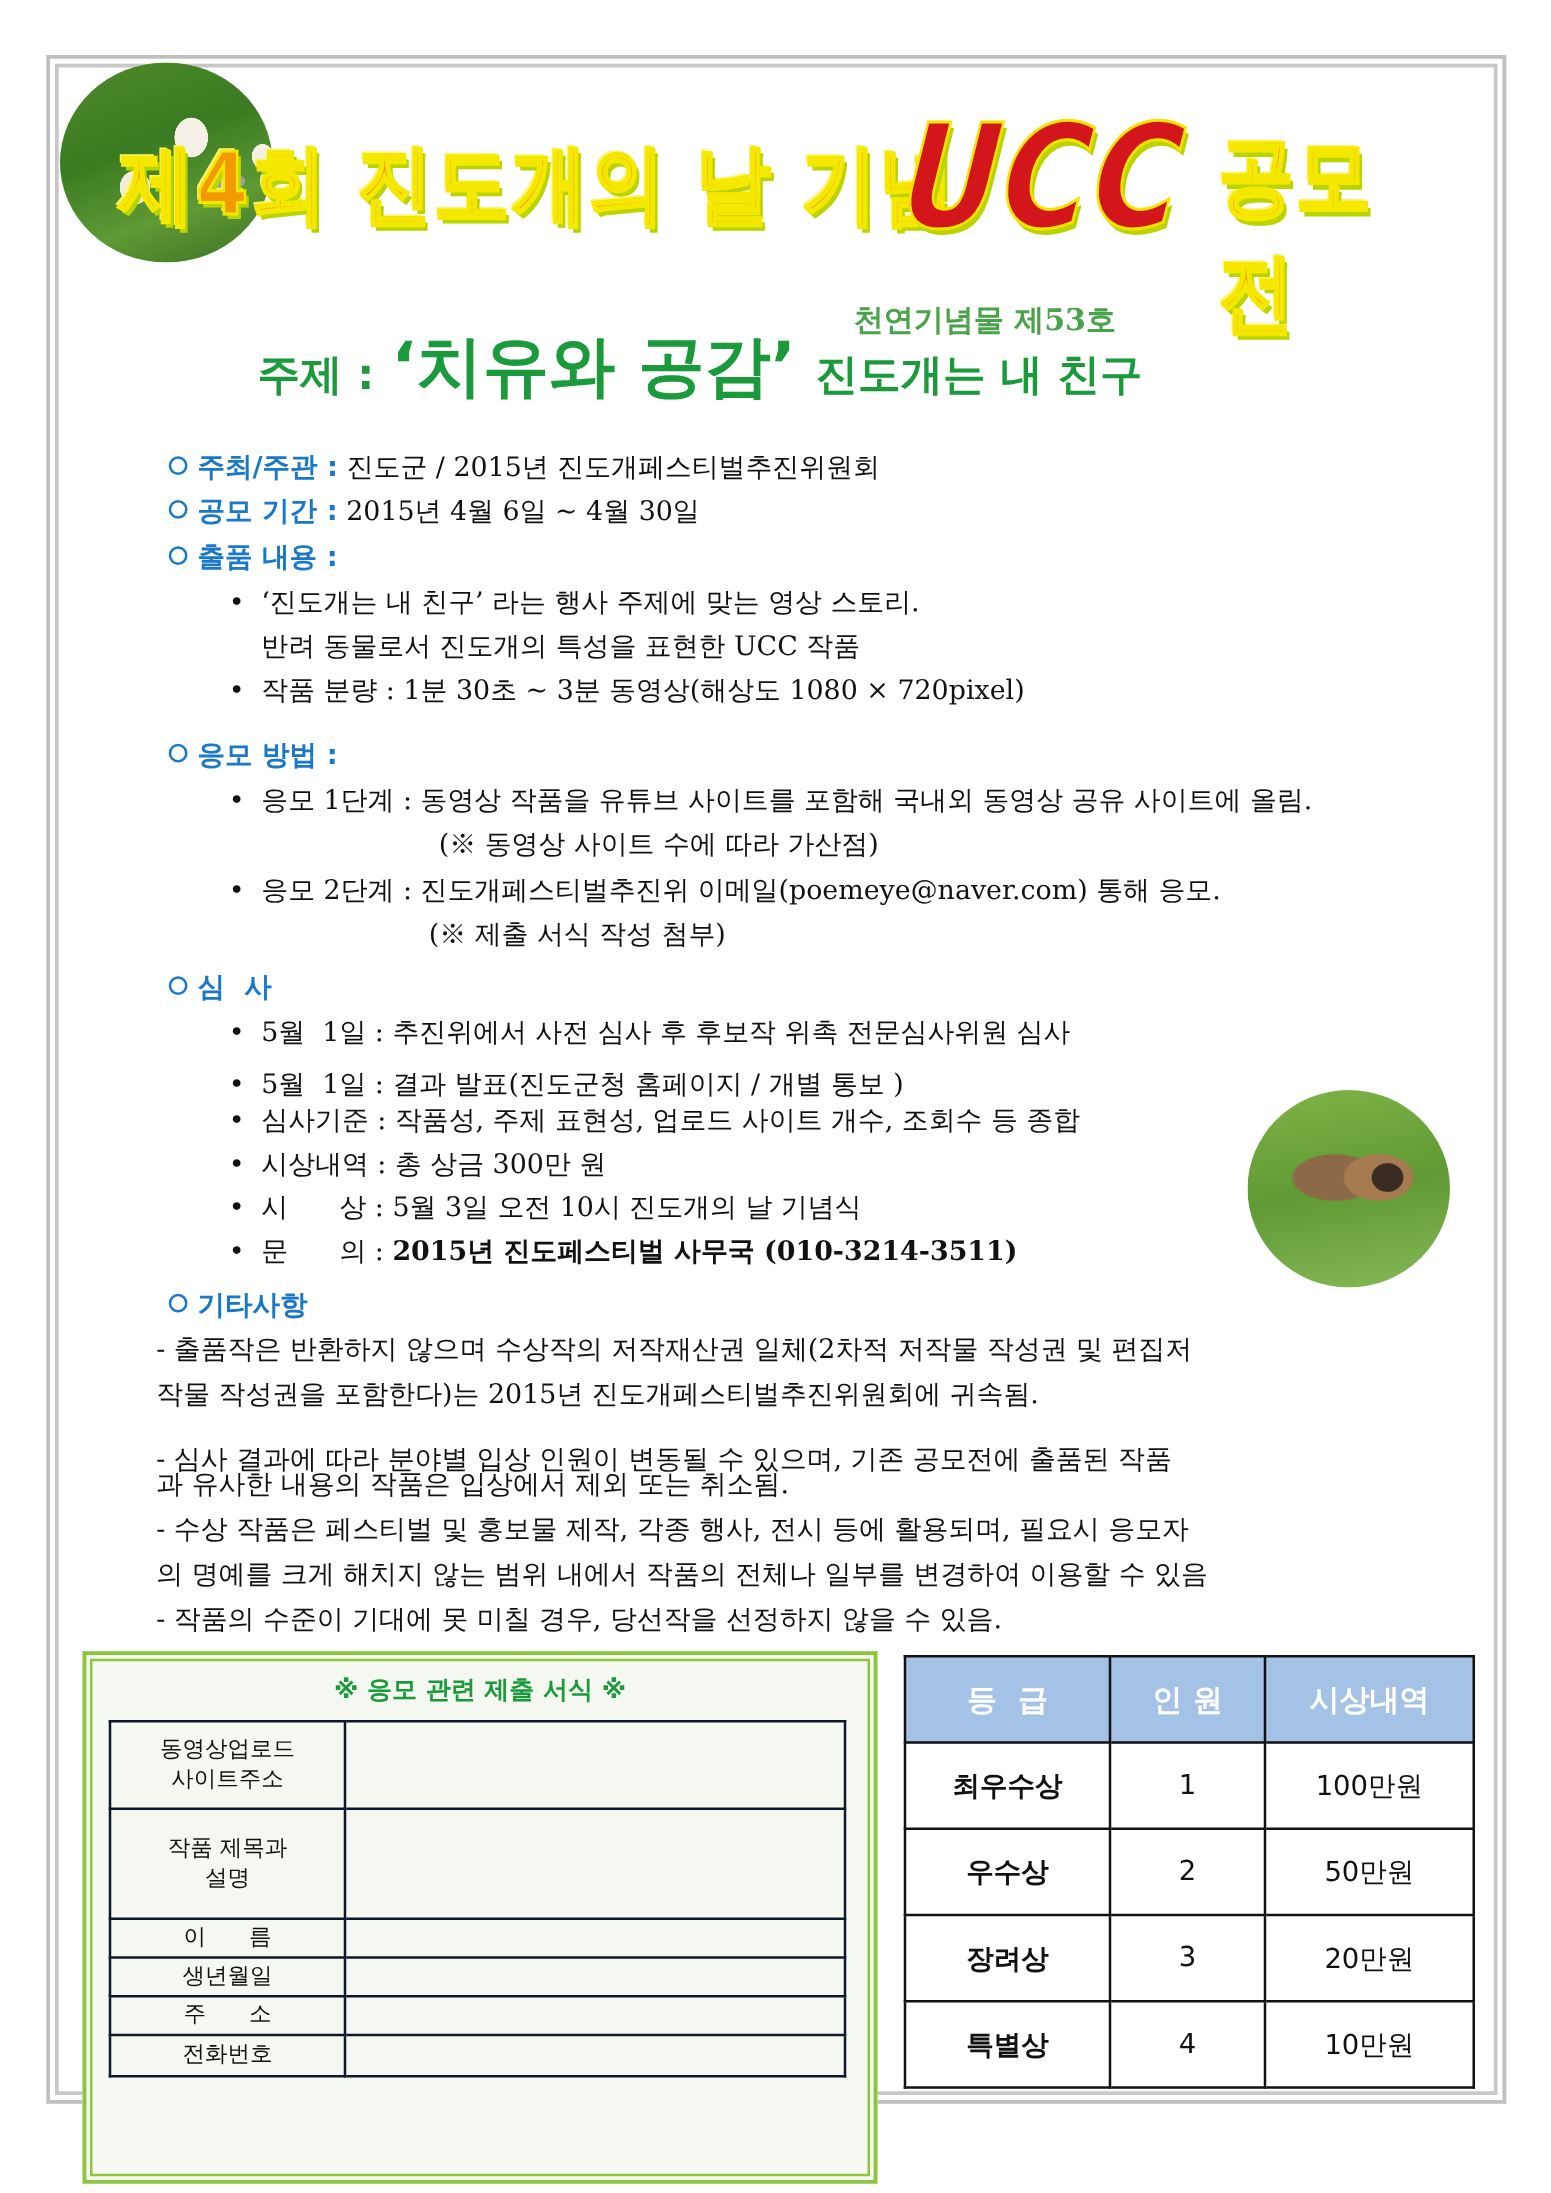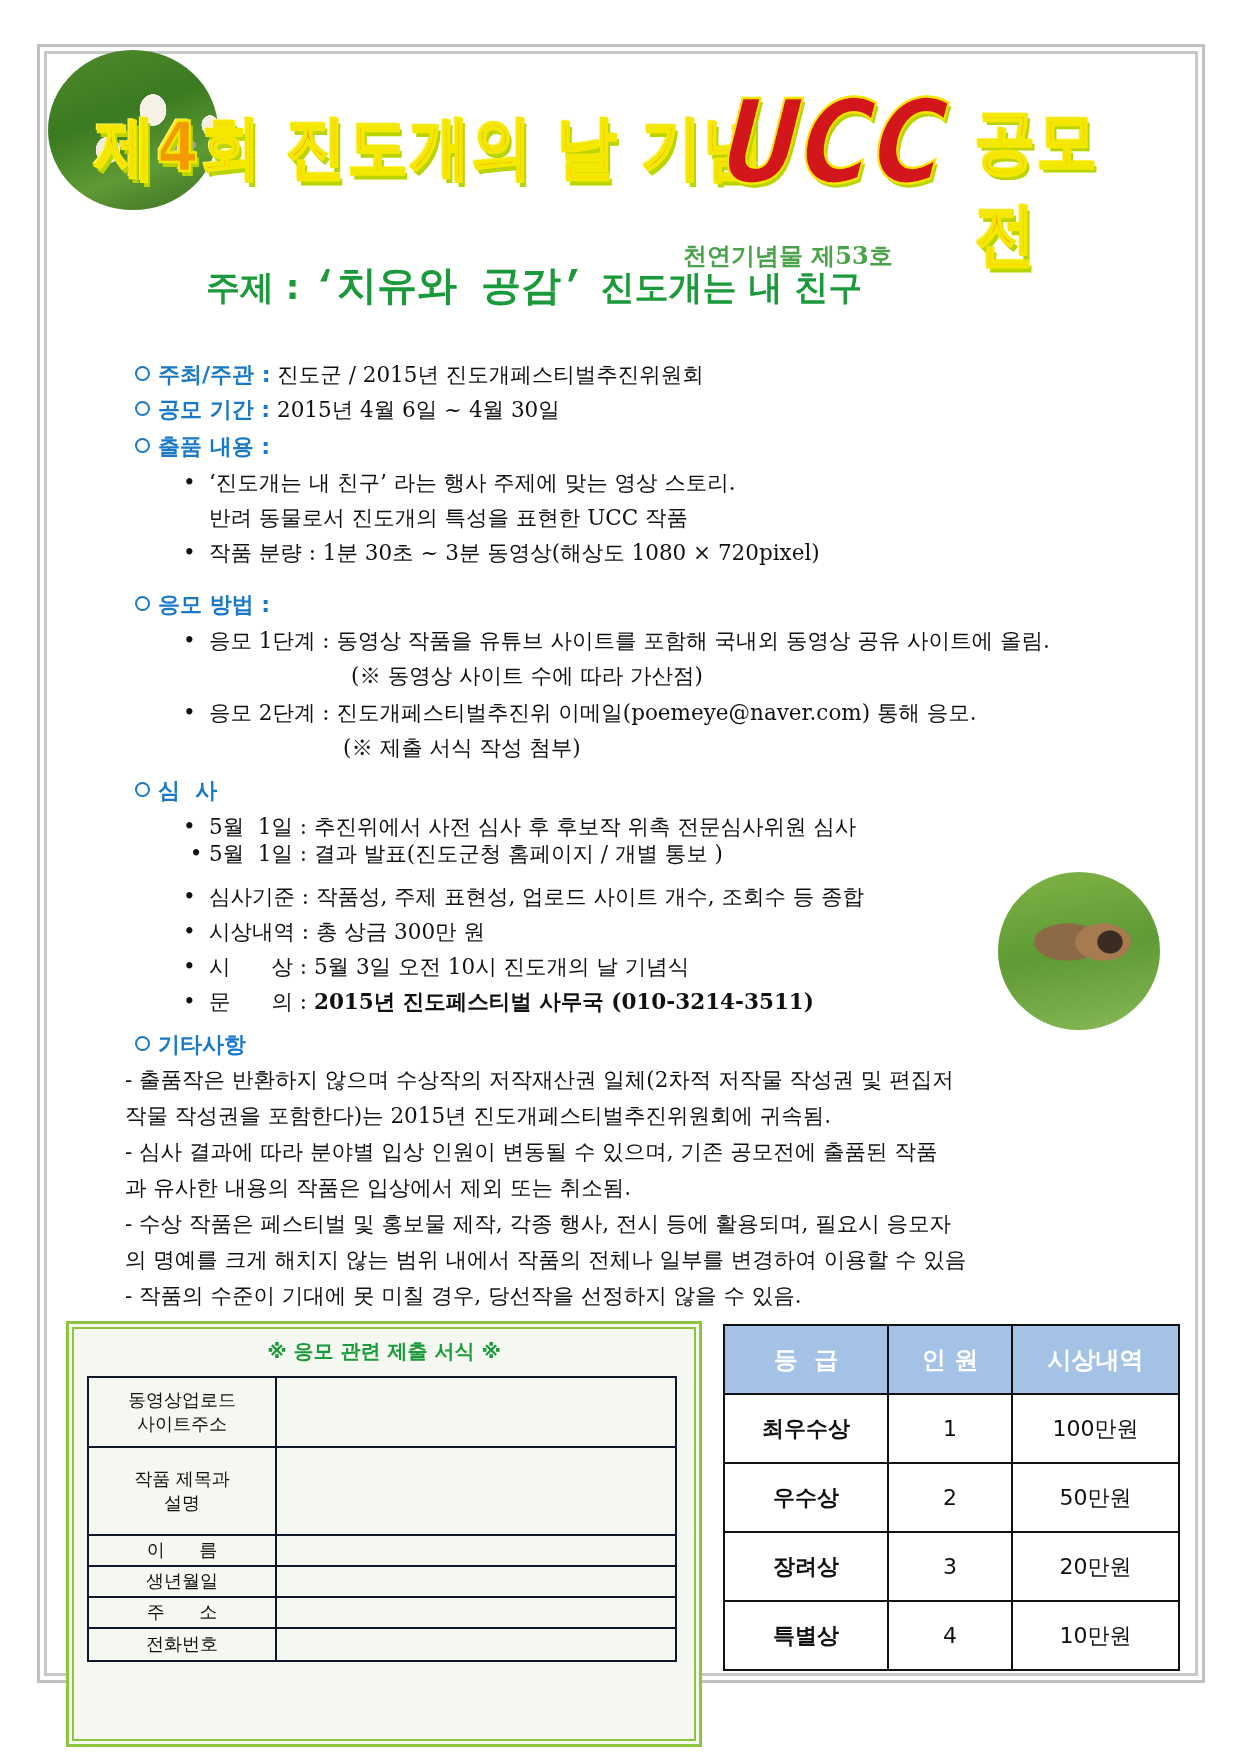--- a/index.html
+++ b/index.html
@@ -31,21 +31,21 @@
       -webkit-text-stroke: 2px #f4e800;
       text-shadow: 3px 4px 0 #b9d400, -2px -2px 0 #fff36b; transform: scaleY(1.15); }
     .title-ucc { position: absolute; font-family: "DejaVu Sans", sans-serif; font-weight: bold; font-style: italic;
       color: #d3161b; font-size: 96px; -webkit-text-stroke: 2px #f7e400;
       text-shadow: 3px 4px 0 #b9d400; transform: scaleY(1.2) skewX(-6deg); letter-spacing: 2px; }
 
     .subtitle-small { position: absolute; left: 683px; top: 240px; font-size: 24px; color: #4aa34a;
       font-family: "DejaVu Serif", serif; font-weight: bold; }
     .subtitle { position: absolute; left: 206px; top: 258px; color: #1a9a3a; font-family: "DejaVu Sans", sans-serif; font-weight: bold; white-space: nowrap; }
     .subtitle .lbl { font-size: 34px; }
-    .subtitle .main { font-size: 40px; margin-left: 8px; font-family: Liberation Mono, monospace; }
+    .subtitle .main { font-size: 53px; margin-left: 8px; }
     .subtitle .tail { font-size: 34px; margin-left: 10px; }
 
     
     .content { position: absolute; left: 135px; top: 362px; width: 980px; }
     .line { position: absolute; white-space: nowrap; font-size: 21.5px; line-height: 1; }
     .sec-head { color: #1a78c8; font-family: "DejaVu Sans", sans-serif; font-weight: bold; font-size: 22px; }
     .ring { display: inline-block; width: 15px; height: 15px; border: 2.5px solid #1a78c8; border-radius: 50%; margin-right: 8px; vertical-align: 1px; }
     .sec-val { color: #111; font-family: "DejaVu Serif", serif; font-weight: normal; }
     .bullet::before { content: "•"; display: inline-block; width: 26px; }
     .strong { font-weight: bold; }
@@ -107,35 +107,35 @@
   </div>
   <div class="line bullet" style="top:268px; left:48px;">응모 1단계 : 동영상 작품을 유튜브 사이트를 포함해 국내외 동영상 공유 사이트에 올림.</div>
   <div class="line" style="top:303px; left:216px;">(※ 동영상 사이트 수에 따라 가산점)</div>
   <div class="line bullet" style="top:340px; left:48px;">응모 2단계 : 진도개페스티벌추진위 이메일(poemeye@naver.com) 통해 응모.</div>
   <div class="line" style="top:375px; left:208px;">(※ 제출 서식 작성 첨부)</div>
 
   <div class="line sec-head" style="top:418px;">
     <span class="ring"></span><span style="white-space:pre;">심  사</span>
   </div>
   <div class="line bullet" style="top:454px; left:48px; white-space:pre;">5월  1일 : 추진위에서 사전 심사 후 후보작 위촉 전문심사위원 심사</div>
-  <div class="line bullet" style="top:481px; left:48px; white-space:pre;text-align:center;">5월  1일 : 결과 발표(진도군청 홈페이지 / 개별 통보 )</div>
+  <div class="line bullet" style="top:495px; left:48px; white-space:pre;">5월  1일 : 결과 발표(진도군청 홈페이지 / 개별 통보 )</div>
   <div class="line bullet" style="top:524px; left:48px;">심사기준 : 작품성, 주제 표현성, 업로드 사이트 개수, 조회수 등 종합</div>
   <div class="line bullet" style="top:559px; left:48px;">시상내역 : 총 상금 300만 원</div>
   <div class="line bullet" style="top:594px; left:48px; white-space:pre;">시      상 : 5월 3일 오전 10시 진도개의 날 기념식</div>
   <div class="line" style="top:629px; left:48px;">
     <span class="bullet" style="white-space:pre;">문      의 :</span>
     <span class="strong">2015년 진도페스티벌 사무국 (010-3214-3511)</span>
   </div>
 
   <div class="line sec-head" style="top:672px;">
     <span class="ring"></span><span>기타사항</span>
   </div>
   <div class="line" style="top:707px; left:-10px;">- 출품작은 반환하지 않으며 수상작의 저작재산권 일체(2차적 저작물 작성권 및 편집저</div>
   <div class="line" style="top:743px; left:-10px;">작물 작성권을 포함한다)는 2015년 진도개페스티벌추진위원회에 귀속됨.</div>
-  <div class="line" style="top:779px; left:-10px;">- 심사 결과에 따라 분야별 입상 인원이 변동될 수 있으며, 기존 공모전에 출품된 작품</div>
+  <div class="line" style="top:795px; left:-10px;">- 심사 결과에 따라 분야별 입상 인원이 변동될 수 있으며, 기존 공모전에 출품된 작품</div>
   <div class="line" style="top:815px; left:-10px;">과 유사한 내용의 작품은 입상에서 제외 또는 취소됨.</div>
   <div class="line" style="top:851px; left:-10px;">- 수상 작품은 페스티벌 및 홍보물 제작, 각종 행사, 전시 등에 활용되며, 필요시 응모자</div>
   <div class="line" style="top:887px; left:-10px;">의 명예를 크게 해치지 않는 범위 내에서 작품의 전체나 일부를 변경하여 이용할 수 있음</div>
   <div class="line" style="top:923px; left:-10px;">- 작품의 수준이 기대에 못 미칠 경우, 당선작을 선정하지 않을 수 있음.</div>
 </div>
 
 <div class="photo-circle photo-dog"></div>
 
 <div class="form-box">
   <div class="form-title">※ 응모 관련 제출 서식 ※</div>

